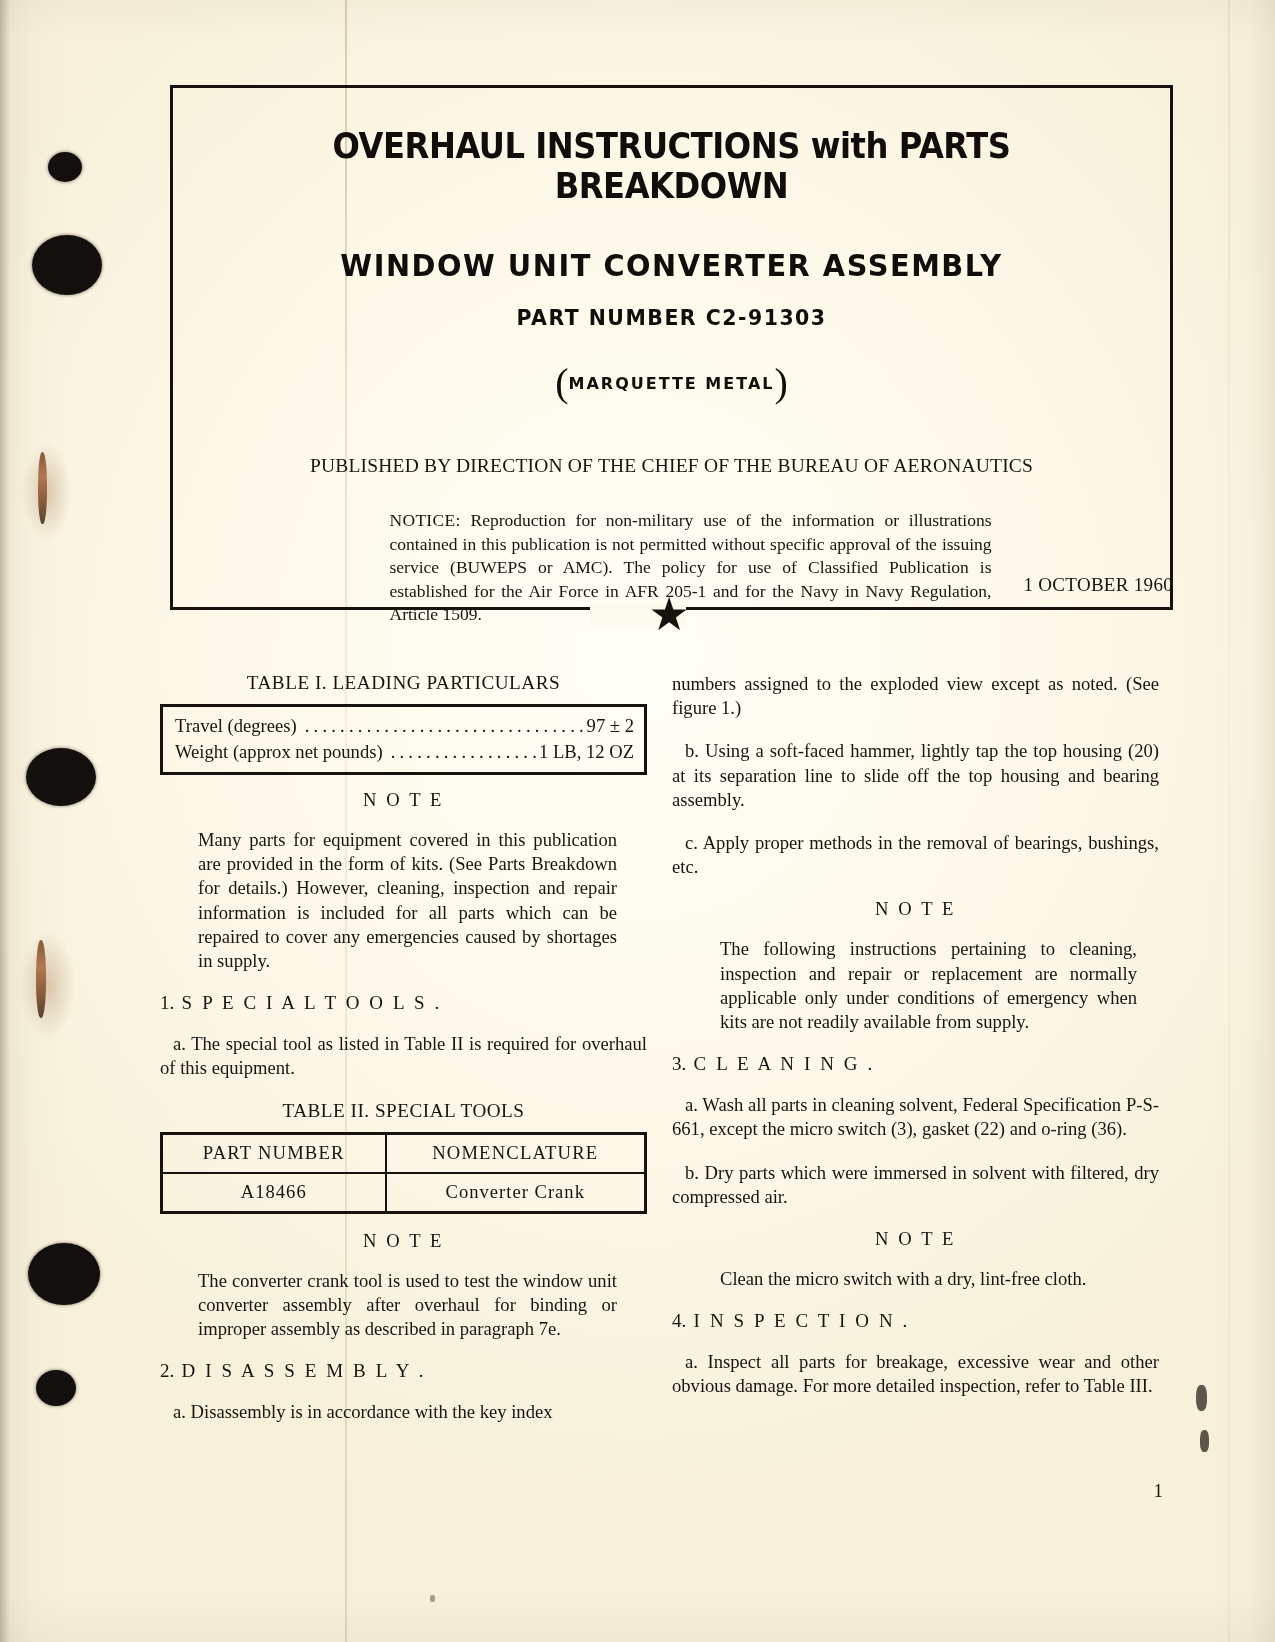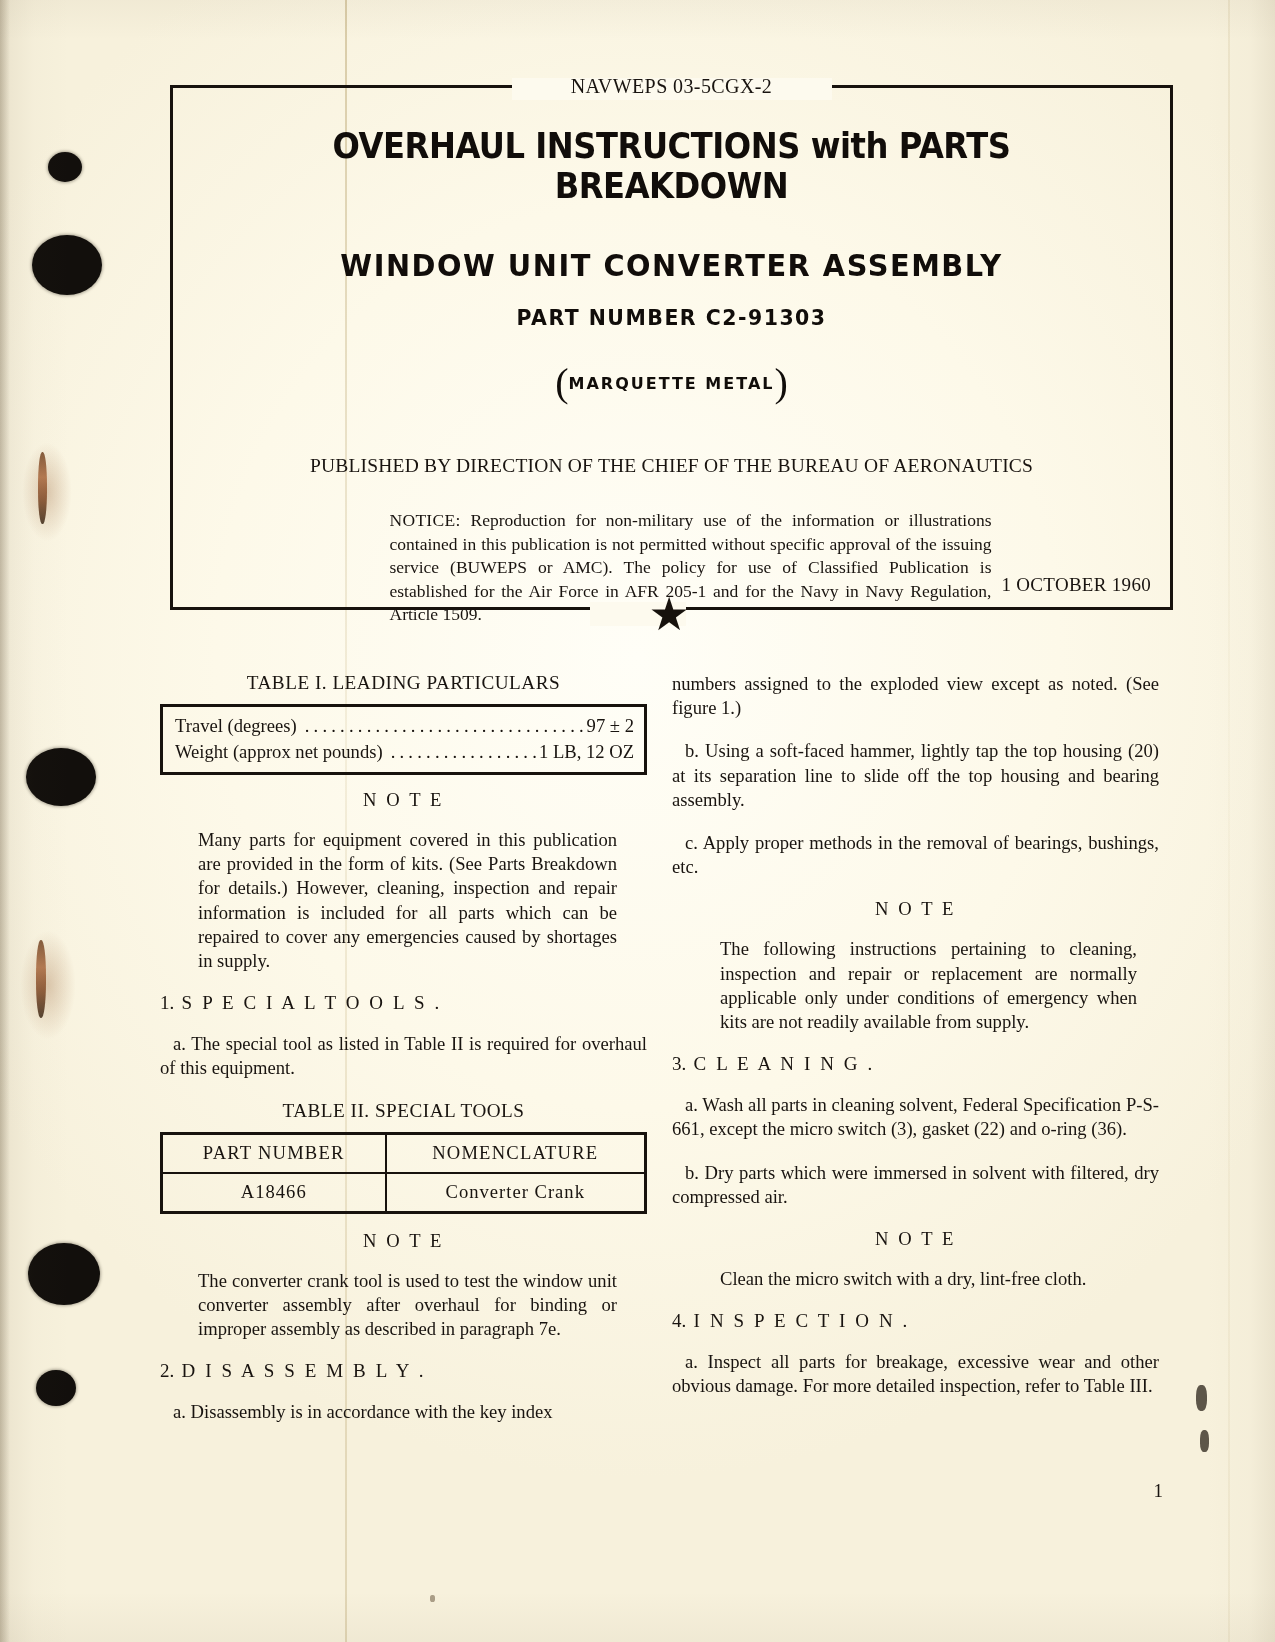--- a/index.html
+++ b/index.html
@@ -193,21 +193,21 @@
     position: absolute;
     left: 478px; top: -2px;
     width: 42px; height: 42px;
     color: #17120d;
     font-size: 46px;
     line-height: 42px;
     text-align: center;
   }
   #date {
     position: absolute;
-    right: 22px; top: -22px;
+    right: 0; top: -22px;
     font-family: "Liberation Serif", "DejaVu Serif", serif;
     font-size: 19px;
     letter-spacing: 0.3px;
     color: #191410;
   }
 
   
   #body-cols {
     position: absolute;
     left: 160px; top: 672px;
@@ -363,24 +363,20 @@
       <span class="paren">(</span><span>MARQUETTE METAL</span><span class="paren">)</span>
     </div>
 
     <div class="hdr-published">PUBLISHED BY DIRECTION OF THE CHIEF OF THE BUREAU OF AERONAUTICS</div>
 
     <div id="notice">
       <span class="lbl">NOTICE:</span><span> Reproduction for non-military use of the information or illustrations contained in this publication is not permitted without specific approval of the issuing service (BUWEPS or AMC). The policy for use of Classified Publication is established for the Air Force in AFR 205-1 and for the Navy in Navy Regulation, Article 1509.</span>
     </div>
   </div>
 
-  <div id="navweps-wrap">
-    <div class="mask"></div>
-    <div id="navweps">NAVWEPS 03-5CGX-2</div>
-  </div>
 
   <div id="sep-row">
     <div class="cover"></div>
     <div id="star">★</div>
     <div id="date">1 OCTOBER 1960</div>
   </div>
 
   <div id="body-cols">
 
     <div class="col">

